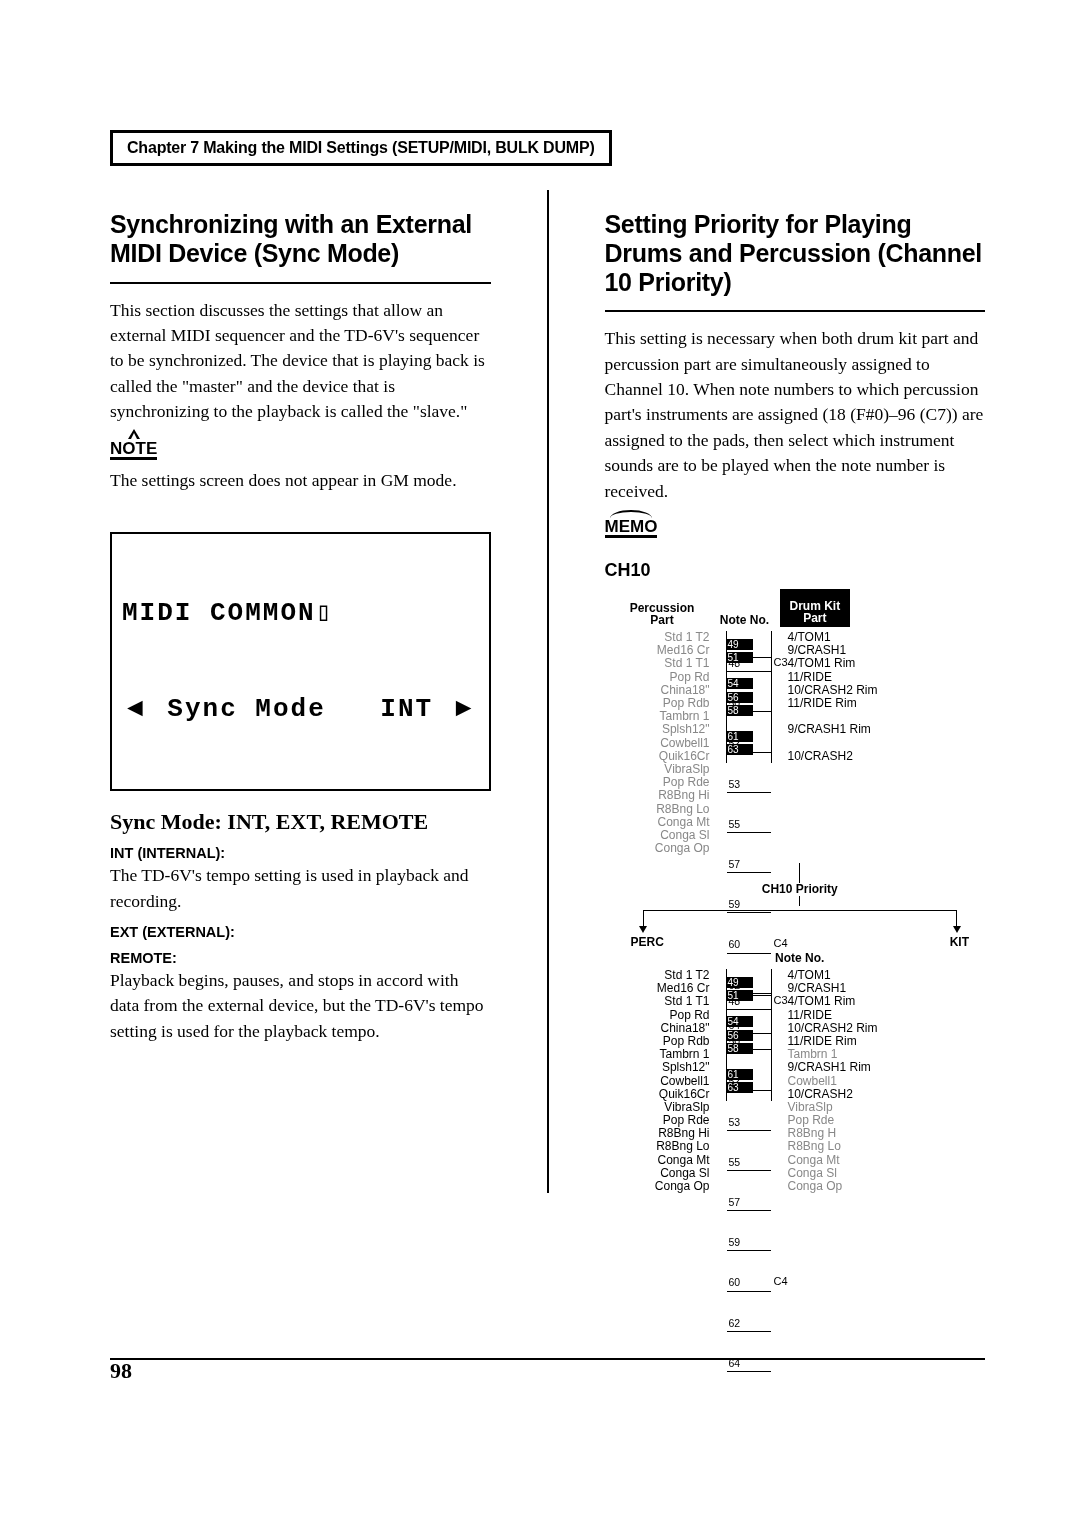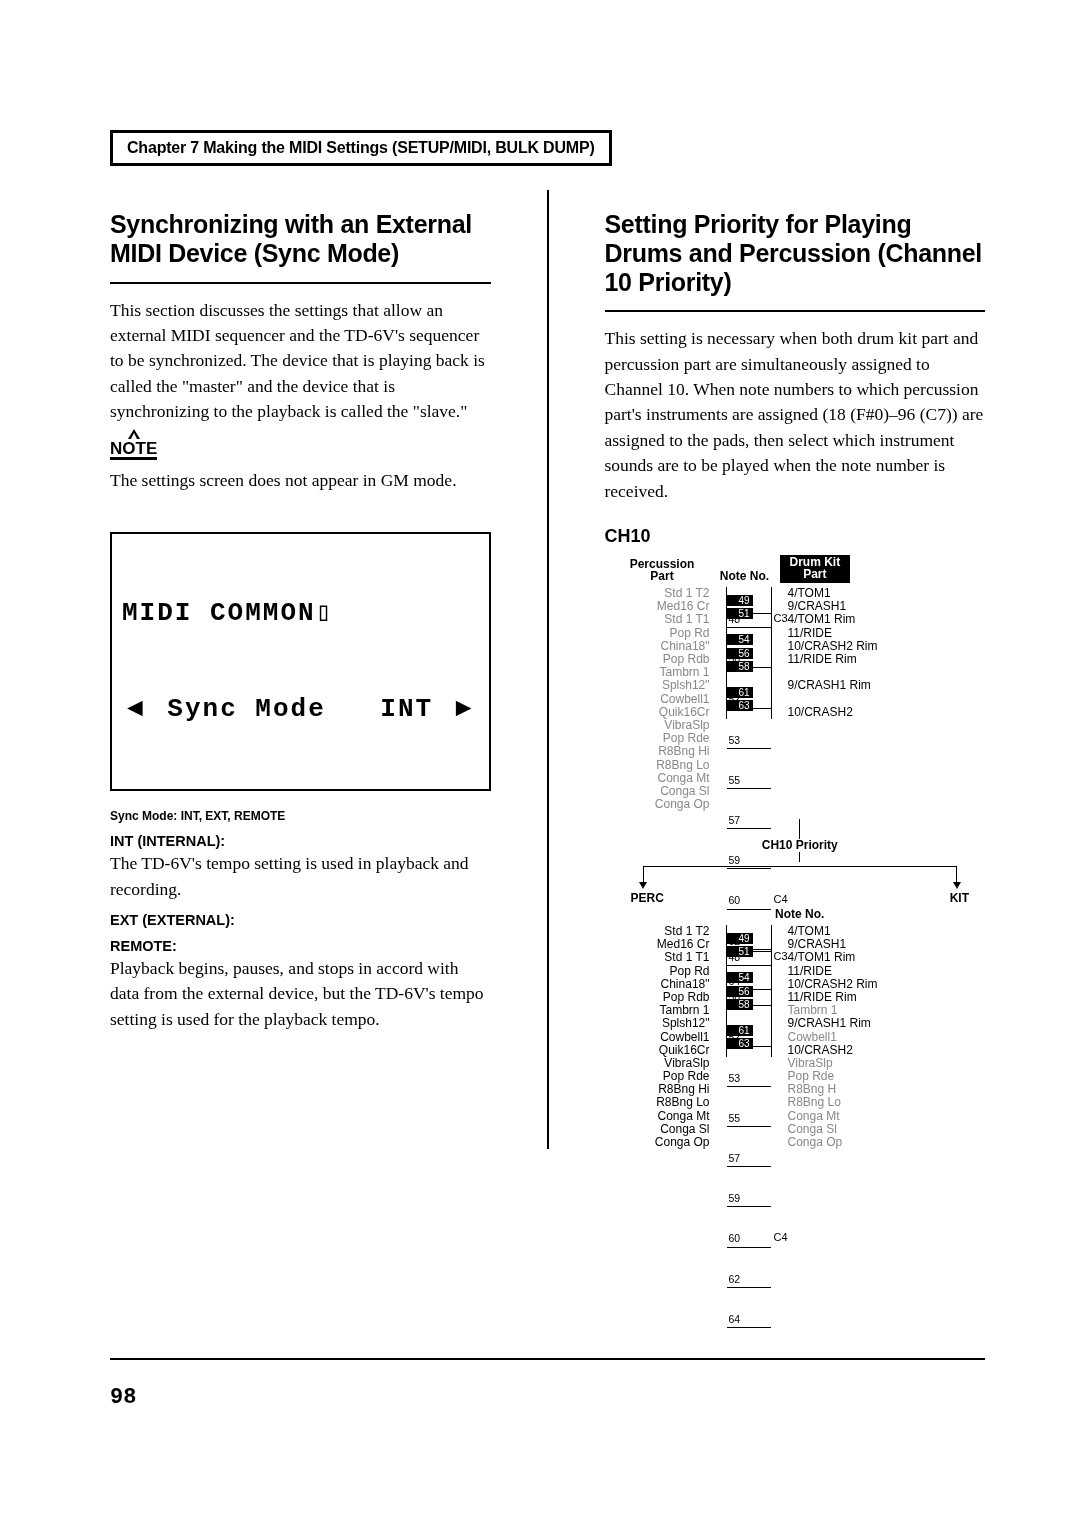--- a/index.html
+++ b/index.html
@@ -125,42 +125,42 @@
     letter-spacing: 2px;
     font-weight: bold;
     white-space: pre;
   }
   .lcd .row2 {
     display: flex;
     justify-content: space-between;
     align-items: center;
   }
   .sub-h {
-    font-family: Liberation Sans, sans-serif;
-    font-weight: 900;
-    font-size: 12px;
+    font-family: Liberation Serif, serif;
+    font-weight: 900;
+    font-size: 22px;
     margin: 8px 0 6px 0;
   }
   .def-title {
     font-family: Arial, Helvetica, sans-serif;
     font-weight: 900;
     font-size: 14.5px;
     margin: 10px 0 2px 0;
   }
   .ch10-label {
     font-family: Arial, Helvetica, sans-serif;
     font-weight: 900;
     font-size: 18px;
     margin: 22px 0 8px 0;
   }
   .page-num {
     position: absolute;
     left: 110px;
-    bottom: 118px;
-    font-family: Liberation Mono, monospace;
+    bottom: 144px;
+    font-family: Liberation Serif, serif;
     font-weight: 900;
     font-size: 22px;
   }
   .footer-rule {
     position: absolute;
     left: 110px;
     right: 95px;
     bottom: 168px;
     border-top: 2px solid #000;
   }
@@ -195,21 +195,21 @@
   .bkey {
     position: absolute;
     left: 0;
     width: 26px;
     height: 11px;
     background: #000;
     border: 1px solid #000;
     color: #fff;
     font-size: 10px;
     line-height: 10px;
-    text-align: right;
+    text-align: left;
     padding-right: 2px;
     box-sizing: border-box;
   }
   .num {
     position: absolute;
     left: 2px;
     top: 0;
     font-size: 10.5px;
   }
   .oct {
@@ -225,21 +225,21 @@
     font-weight: bold;
     margin: 8px 0 4px 0;
   }
   .swimlane .stem { width: 1px; height: 20px; background: #000; }
   .bracket { position: relative; height: 20px; margin: 2px 0 6px 0; }
   .bracket .bar { position: absolute; left: 28px; right: 28px; top: 0; height: 1px; background: #000; }
   .bracket .dropL { position: absolute; left: 28px; top: 0; width: 1px; height: 16px; background: #000; }
   .bracket .dropR { position: absolute; right: 28px; top: 0; width: 1px; height: 16px; background: #000; }
   .arrowhead { width: 0; height: 0; border-left: 4px solid transparent; border-right: 4px solid transparent; border-top: 7px solid #000; }
   .deadtxt { color: #888; }
-  .drumkit-box { background: #000; color: #fff; display: inline-block; padding: 1px 10px 2px; }
+  .drumkit-box { background: #000; color: #fff; display: inline-block; padding: 11px 10px 2px; }
   .tri { font-family: Arial; }
 </style>
 </head>
 <body>
 
 <div class="page">
   <div class="chapter-bar">Chapter 7 Making the MIDI Settings (SETUP/MIDI, BULK DUMP)</div>
 
   <div class="columns">
 
@@ -272,20 +272,23 @@
       <p class="body">Playback begins, pauses, and stops in accord with data from the external device, but the TD-6V's tempo setting is used for the playback tempo.</p>
     </div>
 
     <div class="col-divider"></div>
 
     <div class="col">
       <h2 class="section">Setting Priority for Playing Drums and Percussion (Channel 10 Priority)</h2>
       <div class="rule"></div>
       <p class="body">This setting is necessary when both drum kit part and percussion part are simultaneously assigned to Channel 10. When note numbers to which percussion part's instruments are assigned (18 (F#0)–96 (C7)) are assigned to the pads, then select which instrument sounds are to be played when the note number is received.</p>
 
+      <div style="margin:12px 0 8px 0;">
+        <span class="memo-icon">MEMO</span>
+      </div>
 
       <div class="ch10-label">CH10</div>
 
       <div class="diagram" style="margin-left:10px;">
         <div class="cols3" style="align-items:flex-end; margin-bottom:4px;">
           <div style="flex:0 0 95px; text-align:center;" class="hdr-row"><span style="white-space:pre-line;">Percussion
 Part</span></div>
           <div style="flex:0 0 70px; text-align:center;" class="hdr-row">Note No.</div>
           <div style="flex:1; text-align:left;"><span class="drumkit-box hdr-row"><span style="white-space:pre-line;">Drum Kit
 Part</span></span></div>

